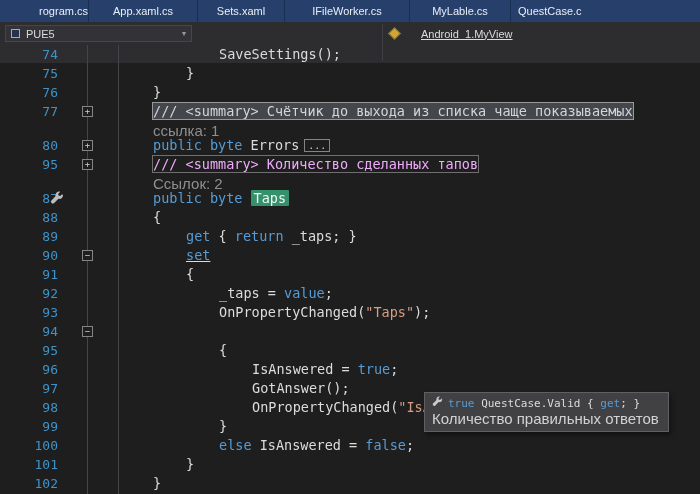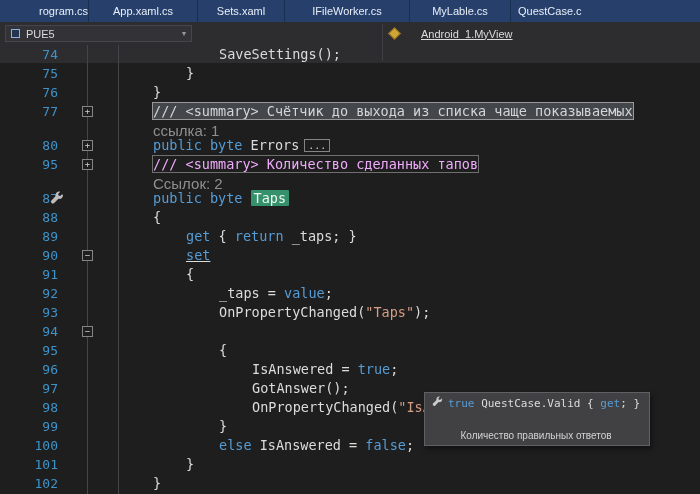--- a/index.html
+++ b/index.html
@@ -44,21 +44,21 @@
   .tk-hl{background:var(--hl,#35916b);color:#eef8f1;padding:0 3px;border-radius:1px;}
   .tk-dots{display:inline-block;border:1px solid #848484;color:#c8c8c8;font-size:10px;line-height:11px;
       padding:0 3px;margin-left:5px;vertical-align:1px;}
   .tk-cbox{outline:1px solid #6f6f6f;color:#f0abfc;}
   .tk-cboxsel{outline:1px solid #989898;background:#43474b;color:#d3d6d9;}
   
   .tooltip{position:absolute;left:424px;top:347px;z-index:10;background:var(--tooltipbg,#414144);
       border:1px solid #5f5f64;box-shadow:2px 3px 5px rgba(0,0,0,.45);
       padding:3px 9px 4px 7px;font-family:"DejaVu Sans Mono",monospace;font-size:11px;color:#d8d8d8;}
   .tt-line1{display:flex;align-items:center;gap:5px;white-space:pre;}
-  .tt-desc{font-family:"Liberation Sans",sans-serif;font-size:10px;color:#d2d2d2;margin-top:20px;text-align:center;}
+  .tt-desc{font-family:"Liberation Sans",sans-serif;font-size:15px;color:#d2d2d2;margin-top:0;}
   .icon-sq{width:9px;height:9px;border:1px solid #8ab4e8;box-sizing:border-box;background:#24344e;flex:none;}
   .icon-diamond{width:9px;height:9px;background:#cfa536;transform:rotate(45deg);flex:none;border:1px solid #8c6f1e;box-sizing:border-box;}
 </style>
 </head>
 <body>
 
 <div class="tabbar">
     <div class="tab" style="width: 86px;">
       <span>rogram.cs</span>
     </div>

